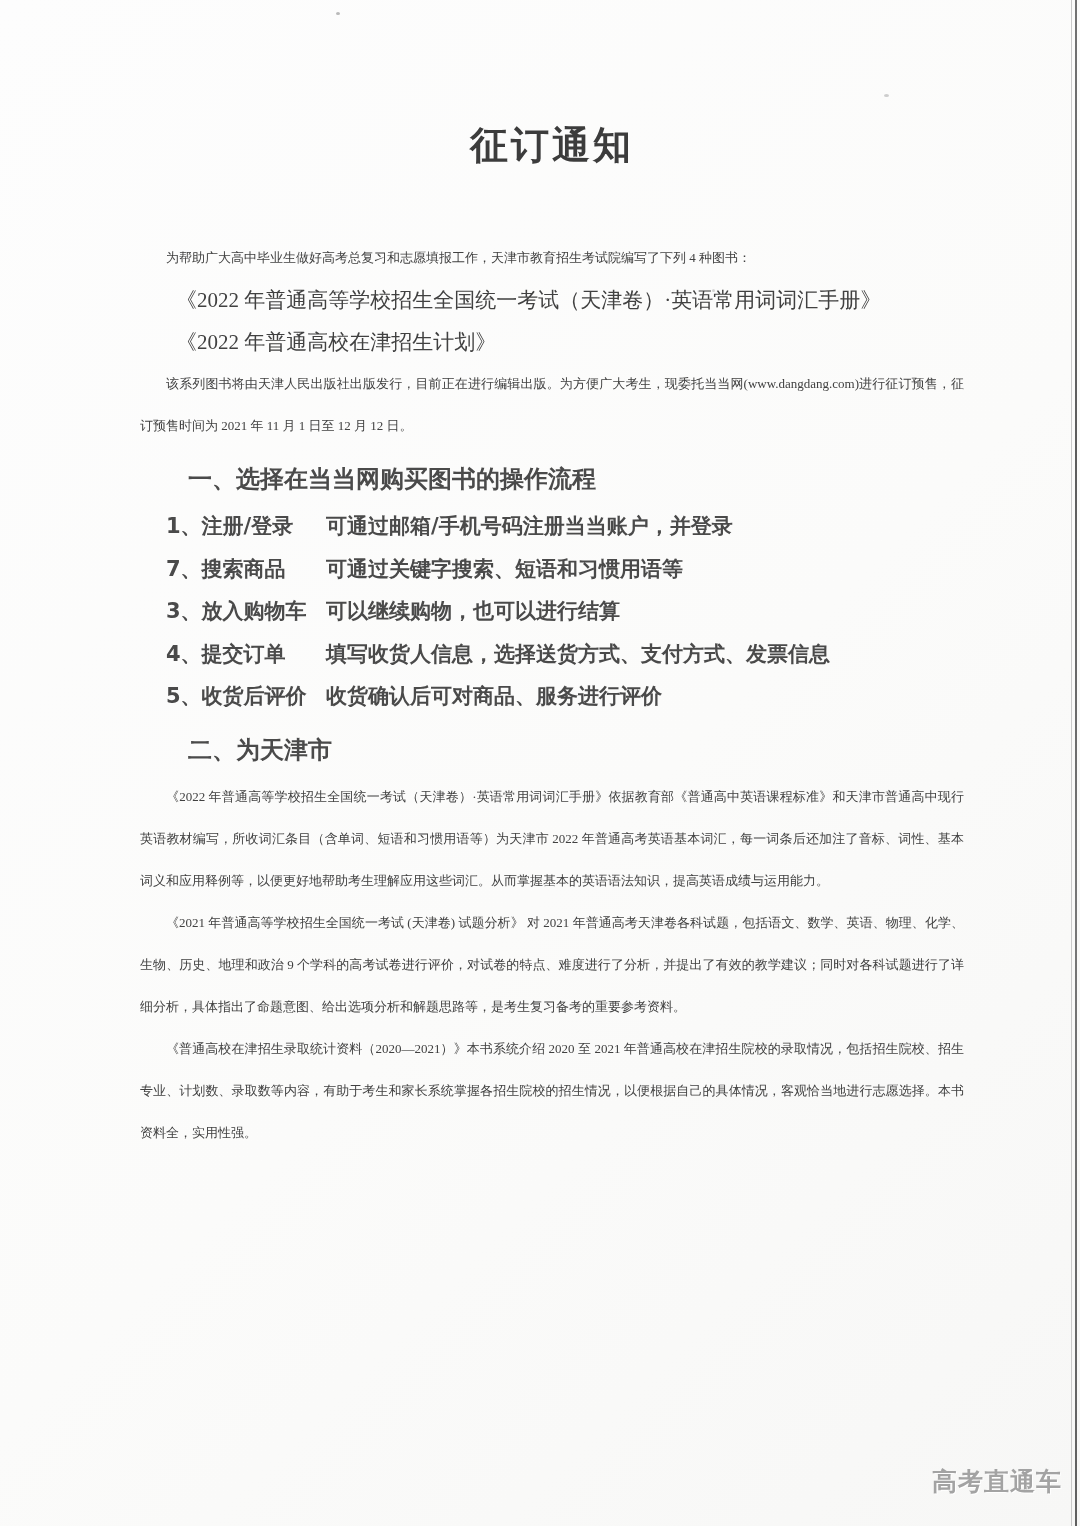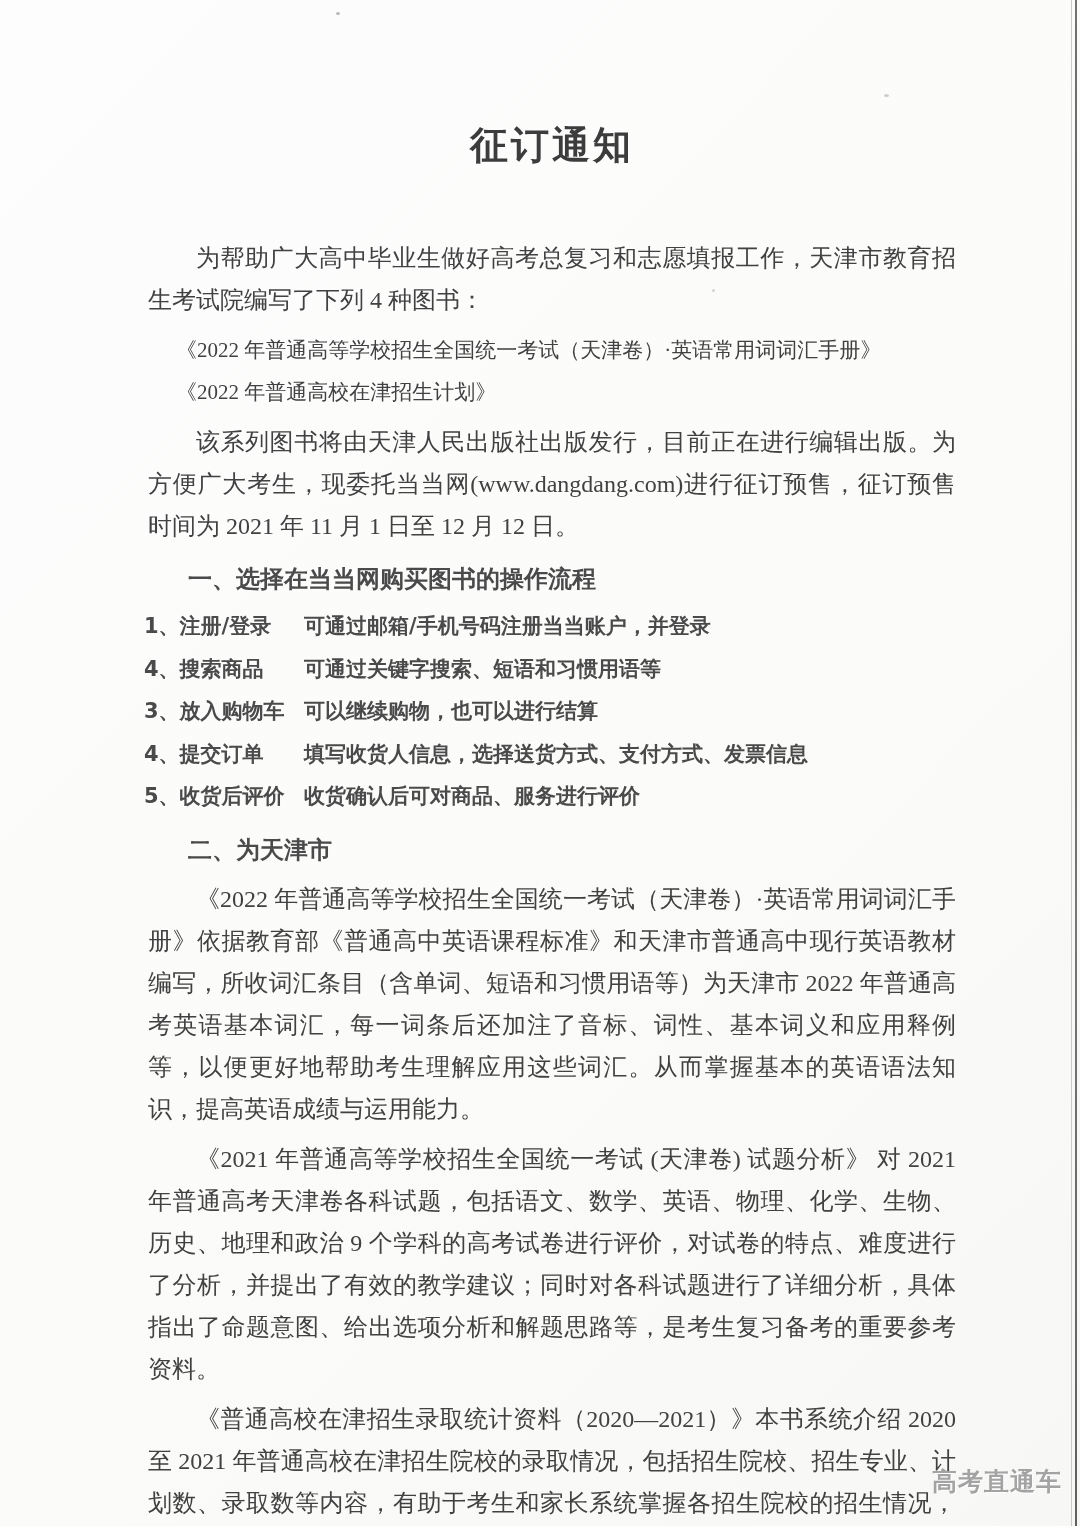--- a/index.html
+++ b/index.html
@@ -37,22 +37,22 @@
   h1.doc-title {
     margin: 0 0 66px 0;
     text-align: center;
     font-family: "DejaVu Sans", "Liberation Sans", sans-serif;
     font-weight: 700;
     font-size: 38px;
     letter-spacing: 3px;
     color: #3c3c3c;
   }
   .body-par {
-    margin: 8px;
-    font-size: 24px;
+    margin: 0;
+    font-size: 13px;
     line-height: 42px;
     text-align: justify;
     color: #414141;
   }
   .body-par.indent { text-indent: 2em; }
   .book-line {
     margin: 0;
     padding-left: 36px;
     font-size: 21px;
     line-height: 42px;
@@ -62,21 +62,21 @@
     margin: 12px 0 6px 48px;
     font-family: "DejaVu Sans", "Liberation Sans", sans-serif;
     font-weight: 700;
     font-size: 24px;
     line-height: 40px;
     color: #4a4a4a;
   }
   .step-row {
     display: flex;
     align-items: flex-start;
-    margin-left: 4px;
+    margin-left: 26px;
     font-family: "DejaVu Sans", "Liberation Sans", sans-serif;
     font-weight: 600;
     font-size: 21px;
     line-height: 42.5px;
     color: #4a4a4a;
   }
   .step-label { flex: 0 0 160px; white-space: nowrap; }
   .step-desc  { flex: 1; }
   .watermark {
     position: absolute;
@@ -109,21 +109,21 @@
 
   <p class="body-par indent">该系列图书将由天津人民出版社出版发行，目前正在进行编辑出版。为方便广大考生，现委托当当网(www.dangdang.com)进行征订预售，征订预售时间为 2021 年 11 月 1 日至 12 月 12 日。</p>
 
   <h2 class="sec-heading">一、选择在当当网购买图书的操作流程</h2>
 
   <div class="step-row">
     <span class="step-label">1、注册/登录</span>
     <span class="step-desc">可通过邮箱/手机号码注册当当账户，并登录</span>
   </div>
   <div class="step-row">
-    <span class="step-label">4、搜索商品</span>
+    <span class="step-label">7、搜索商品</span>
     <span class="step-desc">可通过关键字搜索、短语和习惯用语等</span>
   </div>
   <div class="step-row">
     <span class="step-label">3、放入购物车</span>
     <span class="step-desc">可以继续购物，也可以进行结算</span>
   </div>
   <div class="step-row">
     <span class="step-label">4、提交订单</span>
     <span class="step-desc">填写收货人信息，选择送货方式、支付方式、发票信息</span>
   </div>

